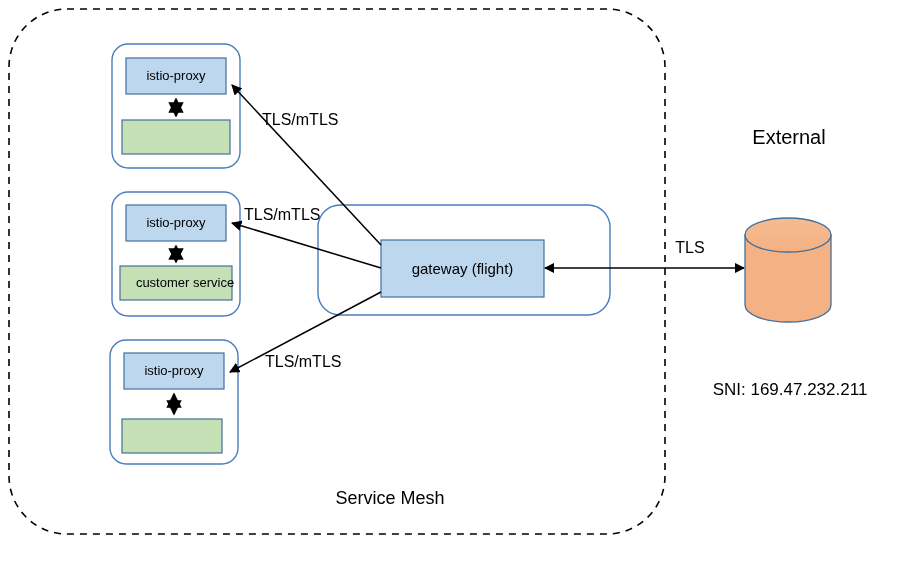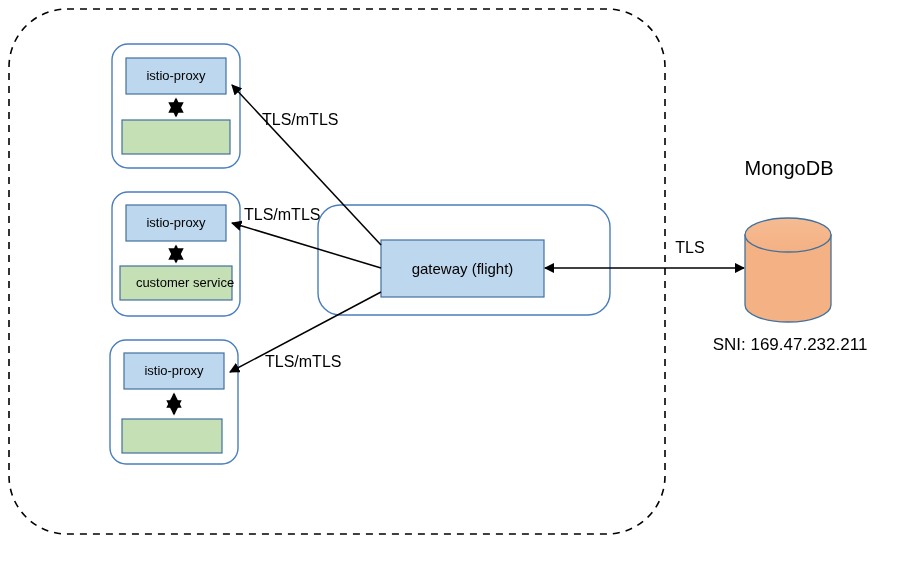--- a/index.html
+++ b/index.html
@@ -35,21 +35,21 @@
     pointer-events: none;
     line-height: 1.15;
   }
   .lbl-proxy { font-size: 13px; }
   .lbl-service { font-size: 13px; }
   .lbl-gateway { font-size: 15px; }
   .lbl-pod-title { font-size: 15px; }
   .lbl-edge { font-size: 16px; }
   .lbl-mesh { font-size: 18px; }
   .lbl-ext-title { font-size: 20px; line-height: 1.35; }
-  .lbl-sni { font-size: 17px; }
+  .lbl-sni { font-size: 17px; margin-top: 45px; }
 </style>
 </head>
 <body>
 
 <div id="canvas">
 
   <svg id="diagram-svg" viewBox="0 0 902 577">
     <defs>
       <marker id="arrow-end" viewBox="0 0 10 10" refX="9" refY="5" markerWidth="7" markerHeight="7" orient="auto-start-reverse">
         <path d="M 0 0 L 10 5 L 0 10 z" fill="#000000"></path>
@@ -102,18 +102,19 @@
   <div class="node-label lbl-service" style="left:129px; top:266px; width:112px; height:34px;">customer service</div>
   <div class="node-label lbl-edge" style="left:244px; top:205px; width:100px; height:20px; justify-content:flex-start;">TLS/mTLS</div>
 
   <div class="node-label lbl-proxy" style="left:124px; top:353px; width:100px; height:36px;">istio-proxy</div>
   <div class="node-label lbl-edge" style="left:265px; top:352px; width:100px; height:20px; justify-content:flex-start;">TLS/mTLS</div>
 
   <div class="node-label lbl-gateway" style="left:381px; top:240px; width:163px; height:57px;">gateway (flight)</div>
 
   <div class="node-label lbl-edge" style="left:668px; top:238px; width:44px; height:20px;">TLS</div>
 
-  <div class="node-label lbl-ext-title" style="left:714px; top:155px; width:150px; height:26px;">MongoDB</div>
+  <div class="node-label lbl-ext-title" style="left:714px; top:124px; width:150px; height:26px;">External</div>
 
   <div class="node-label lbl-sni" style="left:690px; top:333px; width:200px; height:24px;">SNI: 169.47.232.211</div>
 
+  <div class="node-label lbl-mesh" style="left:300px; top:485px; width:180px; height:26px;">Service Mesh</div>
 
 </div>
 
 </body></html>

